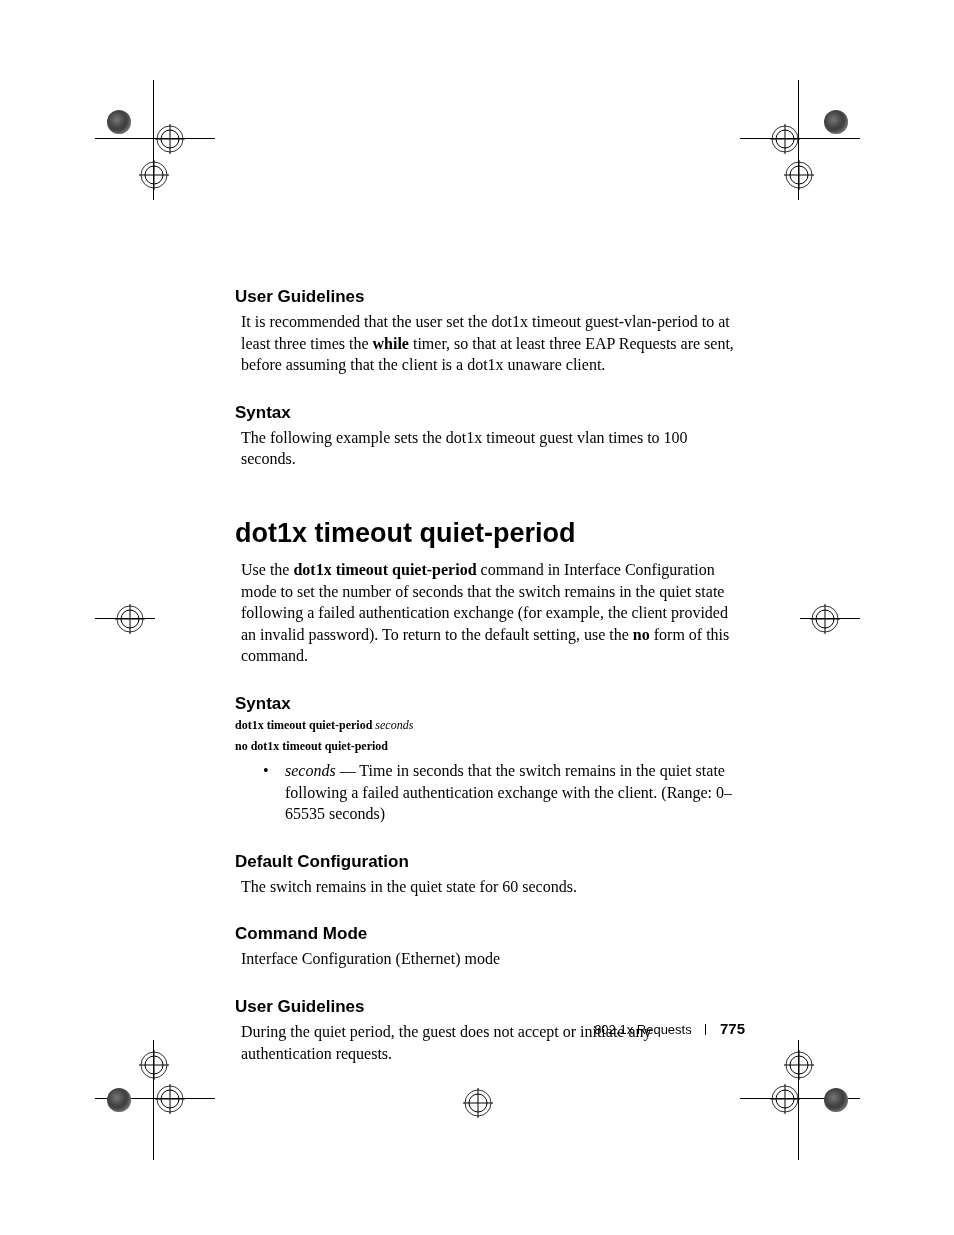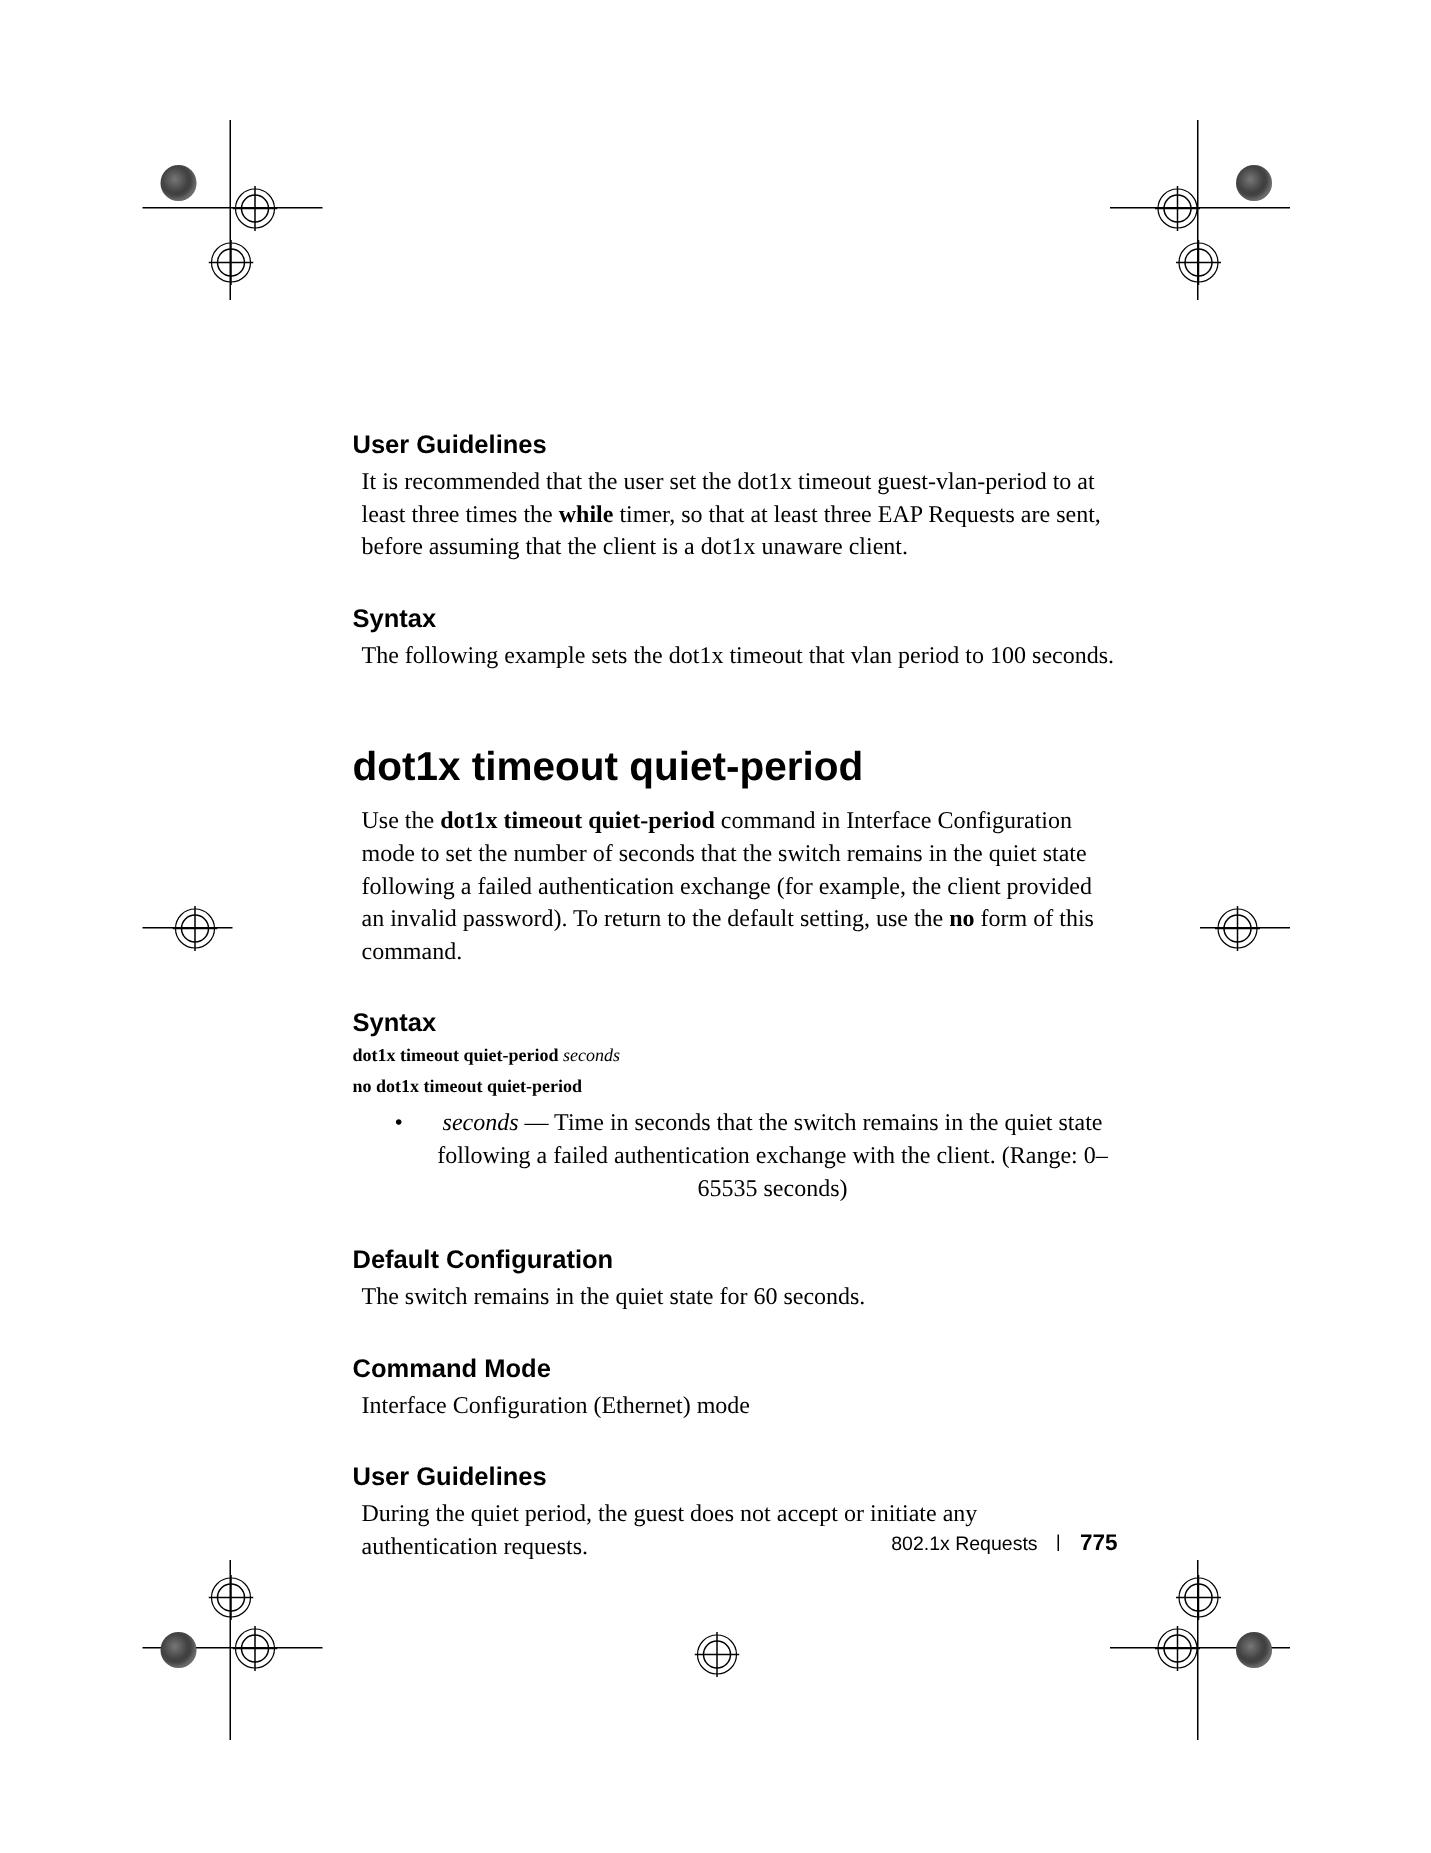--- a/index.html
+++ b/index.html
@@ -40,21 +40,20 @@
   .bold { font-weight: bold; }
   .italic { font-style: italic; }
   .syntax-line {
     font-size: 12px;
     margin: 2px 0 6px 0;
   }
   ul.bullet {
     list-style: none;
     padding: 0;
     margin: 6px 0 10px 0;
-    text-align: center;
   }
   ul.bullet li {
     font-size: 16px;
     line-height: 1.35;
     padding-left: 50px;
     position: relative;
   }
   ul.bullet li::before {
     content: "•";
     position: absolute;
@@ -261,21 +260,21 @@
 </div>
 
 <div class="page">
 
   <div class="section-heading">User Guidelines</div>
   <p class="body-text">
     <span>It is recommended that the user set the dot1x timeout guest-vlan-period to at least three times the </span><span class="bold">while</span><span> timer, so that at least three EAP Requests are sent, before assuming that the client is a dot1x unaware client.</span>
   </p>
 
   <div class="section-heading">Syntax</div>
-  <p class="body-text">The following example sets the dot1x timeout that vlan period to 100 seconds.</p>
+  <p class="body-text">The following example sets the dot1x timeout guest vlan times to 100 seconds.</p>
 
   <div class="main-heading">dot1x timeout quiet-period</div>
   <p class="body-text">
     <span>Use the </span><span class="bold">dot1x timeout quiet-period</span><span> command in Interface Configuration mode to set the number of seconds that the switch remains in the quiet state following a failed authentication exchange (for example, the client provided an invalid password). To return to the default setting, use the </span><span class="bold">no</span><span> form of this command.</span>
   </p>
 
   <div class="section-heading">Syntax</div>
   <div class="syntax-line">
     <span class="bold">dot1x timeout quiet-period</span>
     <span class="italic">seconds</span>

